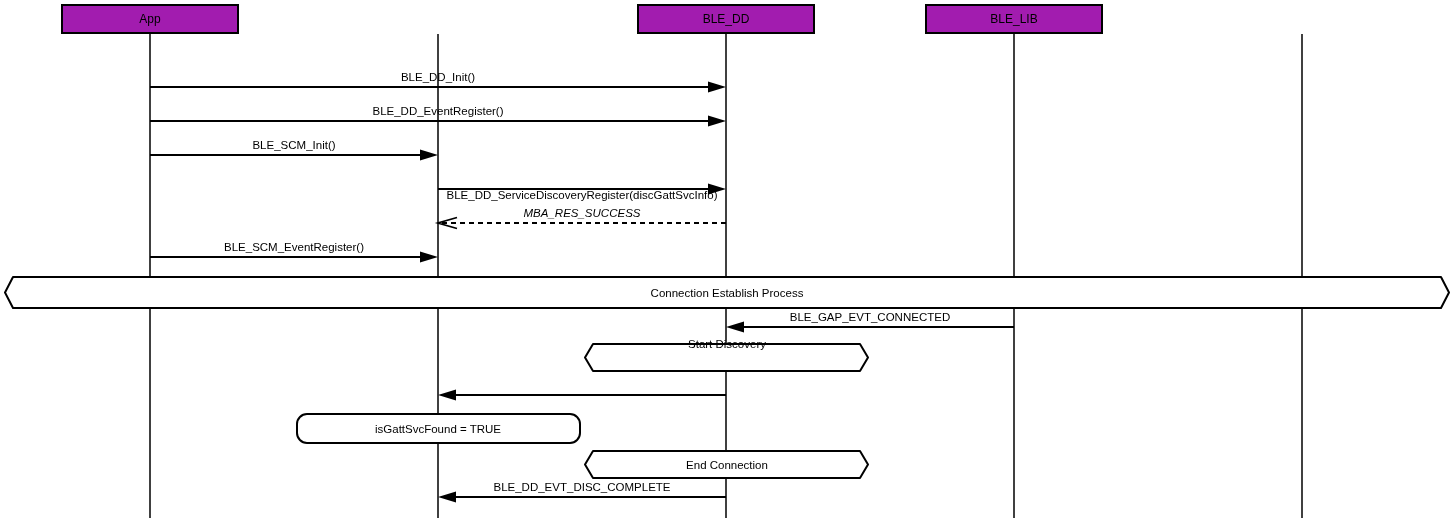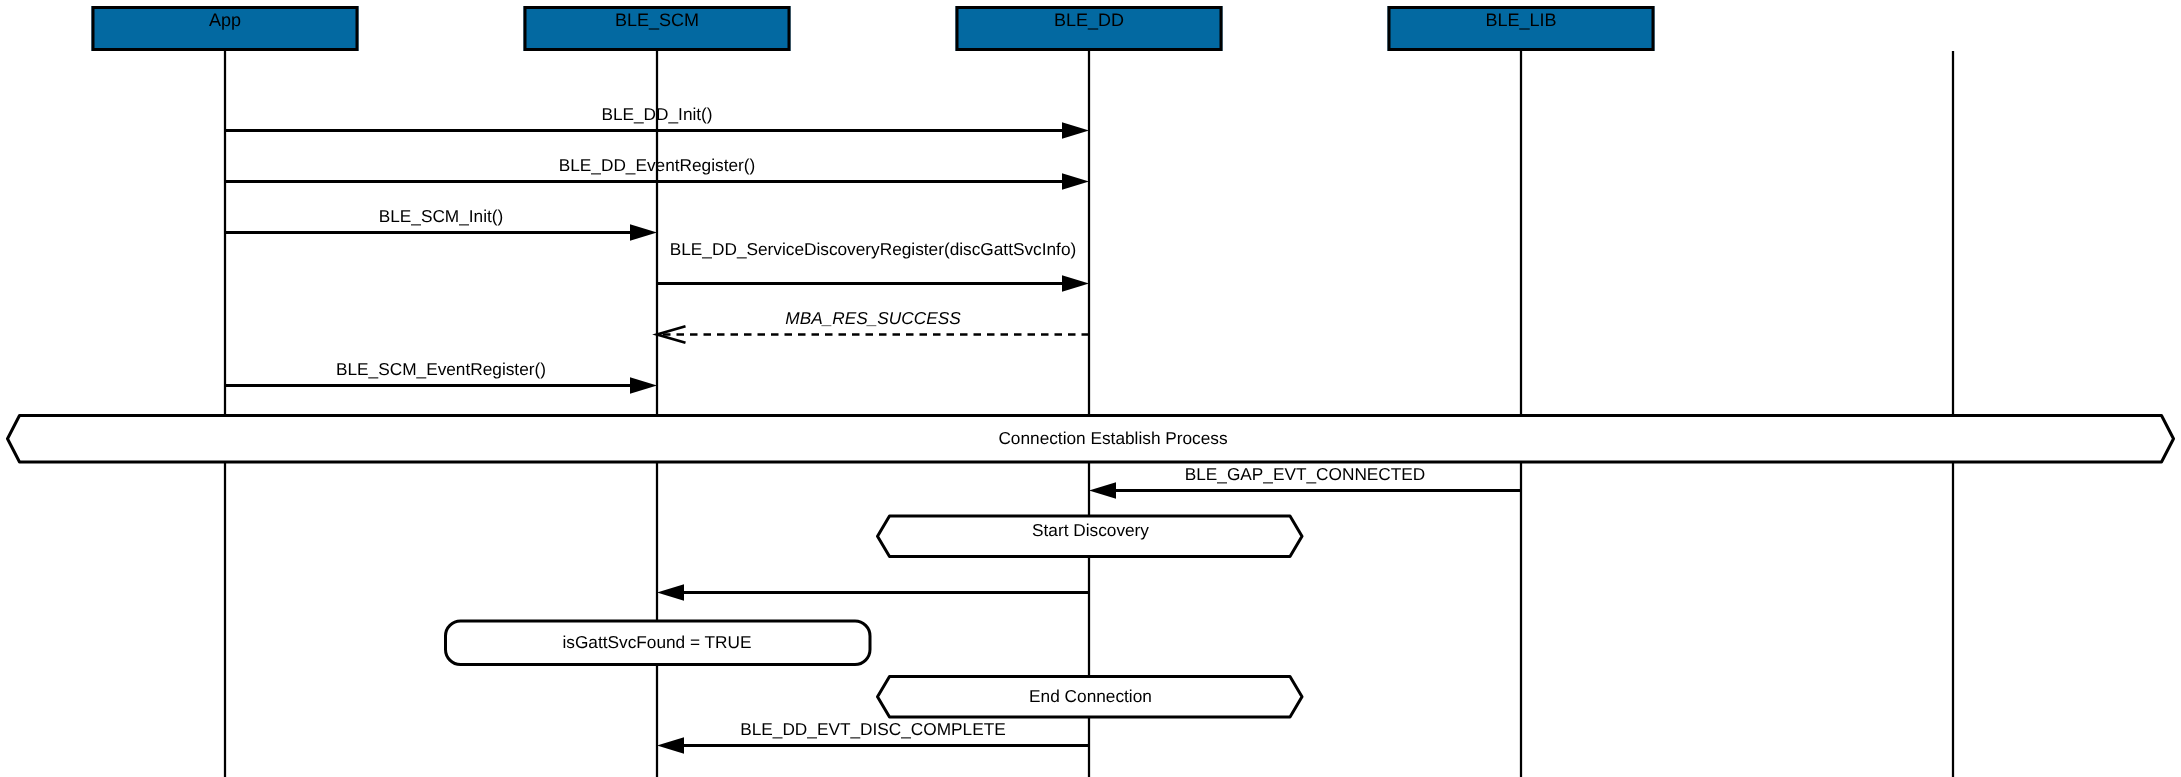--- a/index.html
+++ b/index.html
@@ -12,23 +12,24 @@
     color: #000000;
     overflow: hidden;
   }
   .layer { position: absolute; left: 0; top: 0; }
   .pbox {
     position: absolute;
     top: 4px;
     width: 178px;
     height: 30px;
     border: 2px solid #000000;
-    background: #0369a1;
+    background: #a21caf;
     box-sizing: border-box;
     display: flex;
+    align-items: center;
     justify-content: center;
     font-size: 12px;
   }
   .msg-label {
     position: absolute;
     transform: translateX(-50%);
     font-size: 11.5px;
     line-height: 14px;
     white-space: nowrap;
     background: transparent;
@@ -101,37 +102,34 @@
     <polygon points="593,344 860,344 868,357.5 860,371 593,371 585,357.5" fill="#ffffff" stroke="#000000" stroke-width="2" stroke-linejoin="round"></polygon>
 
     <rect x="297" y="414" width="283" height="29" rx="10" ry="10" fill="#ffffff" stroke="#000000" stroke-width="2"></rect>
 
     <polygon points="593,451 860,451 868,464.5 860,478 593,478 585,464.5" fill="#ffffff" stroke="#000000" stroke-width="2" stroke-linejoin="round"></polygon>
   </svg>
 
   <div class="pbox" style="left:61px">
       <span>App</span>
     </div>
-  <div class="pbox" style="left:349px">
-      <span>BLE_SCM</span>
-    </div>
   <div class="pbox" style="left:925px">
       <span>BLE_LIB</span>
     </div>
   <div class="pbox" style="left:637px">
       <span>BLE_DD</span>
     </div>
 
   <div class="msg-label" style="left:438px; top:70px">BLE_DD_Init()</div>
   <div class="msg-label" style="left:438px; top:104px">BLE_DD_EventRegister()</div>
   <div class="msg-label" style="left:294px; top:138px">BLE_SCM_Init()</div>
-  <div class="msg-label" style="left:582px; top:160px">BLE_DD_ServiceDiscoveryRegister(discGattSvcInfo)</div>
+  <div class="msg-label" style="left:582px; top:188px">BLE_DD_ServiceDiscoveryRegister(discGattSvcInfo)</div>
   <div class="msg-label italic" style="left:582px; top:206px">MBA_RES_SUCCESS</div>
   <div class="msg-label" style="left:294px; top:240px">BLE_SCM_EventRegister()</div>
   <div class="msg-label" style="left:870px; top:310px">BLE_GAP_EVT_CONNECTED</div>
   <div class="msg-label" style="left:582px; top:480px">BLE_DD_EVT_DISC_COMPLETE</div>
 
-  <div class="shape-label" style="left:742px; top:293px">Connection Establish Process</div>
-  <div class="shape-label" style="left:727px; top:354px">Start Discovery</div>
+  <div class="shape-label" style="left:727px; top:293px">Connection Establish Process</div>
+  <div class="shape-label" style="left:727px; top:344px">Start Discovery</div>
   <div class="shape-label" style="left:438px; top:429px">isGattSvcFound = TRUE</div>
   <div class="shape-label" style="left:727px; top:465px">End Connection</div>
 
 </div>
 
 </body></html>

